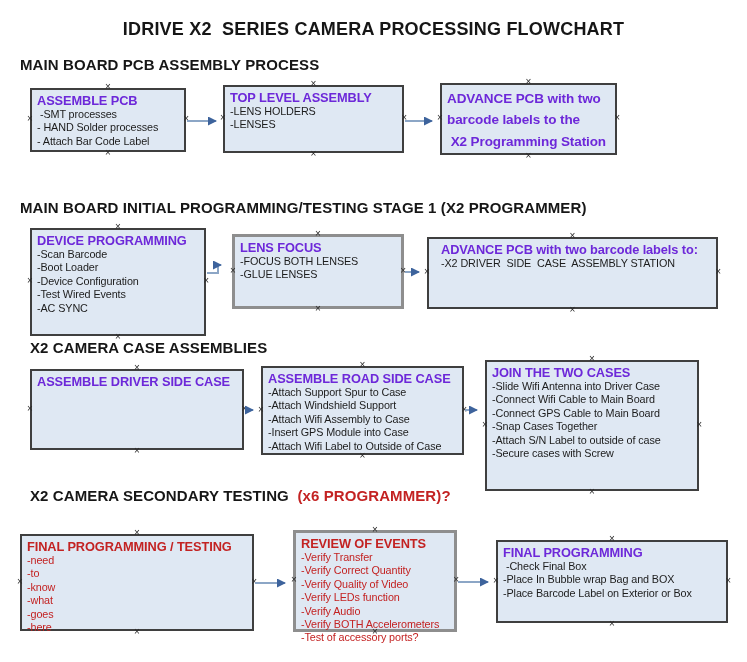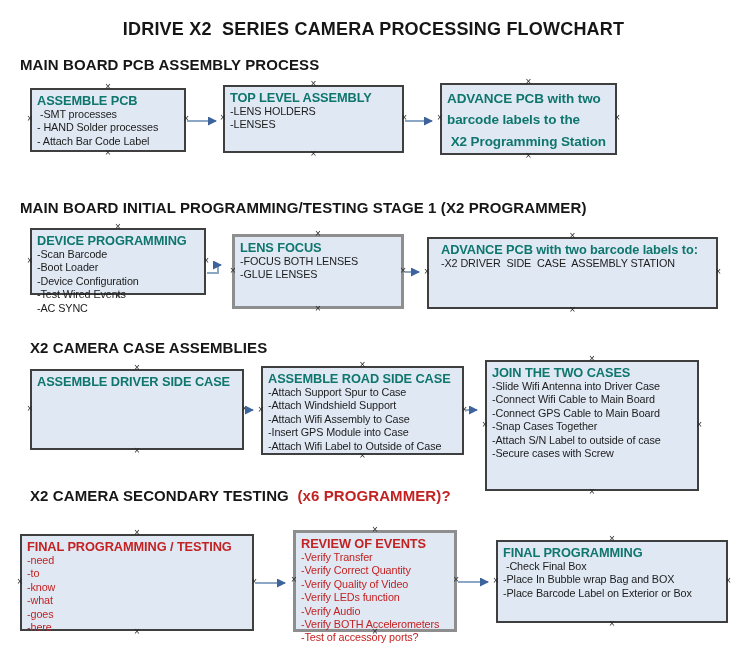--- a/index.html
+++ b/index.html
@@ -20,21 +20,21 @@
   .red-txt { color:var(--red,#c32222); }
   .fbox {
     position:absolute; box-sizing:border-box;
     background:var(--box-fill,#dfe8f3);
     border:2px solid var(--box-border,#3f3f3f);
     padding:3px 4px 0 5px;
   }
   .fbox.gray { border:3px solid var(--box-border-gray,#8e8e8e); }
   .fbox-header {
     font-size:12.8px; font-weight:bold; line-height:1.18;
-    white-space:pre-wrap; color:#0f766e; letter-spacing:-0.1px;
+    white-space:pre-wrap; color:#6d28d9; letter-spacing:-0.1px;
   }
   .roomy .fbox-header { font-size:13.5px; line-height:1.58; }
   .box-item {
     font-size:10.8px; line-height:1.24; white-space:pre-wrap;
     color:#1c1c1c; letter-spacing:-0.1px;
   }
   .red .fbox-header, .red .box-item { color:var(--red,#c32222); }
   
   .h {
     position:absolute; font-style:normal; font-size:10px; line-height:10px;
@@ -87,21 +87,21 @@
     <div class="fbox-header">ADVANCE PCB with two
 barcode labels to the
  X2 Programming Station</div>
     <div></div>
     <i class="h ht"></i>
       <i class="h hb"></i>
       <i class="h hl"></i>
       <i class="h hr"></i>
   </div>
 
-  <div class="fbox" style="left:30px; top:228px; width:176px; height:67px;">
+  <div class="fbox" style="left:30px; top:228px; width:176px; height:108px;">
     <div class="fbox-header">DEVICE PROGRAMMING</div>
     <div>
         <div class="box-item">-Scan Barcode</div>
         <div class="box-item">-Boot Loader</div>
         <div class="box-item">-Device Configuration</div>
         <div class="box-item">-Test Wired Events</div>
         <div class="box-item">-AC SYNC</div>
       </div>
     <i class="h ht"></i>
       <i class="h hb"></i>

